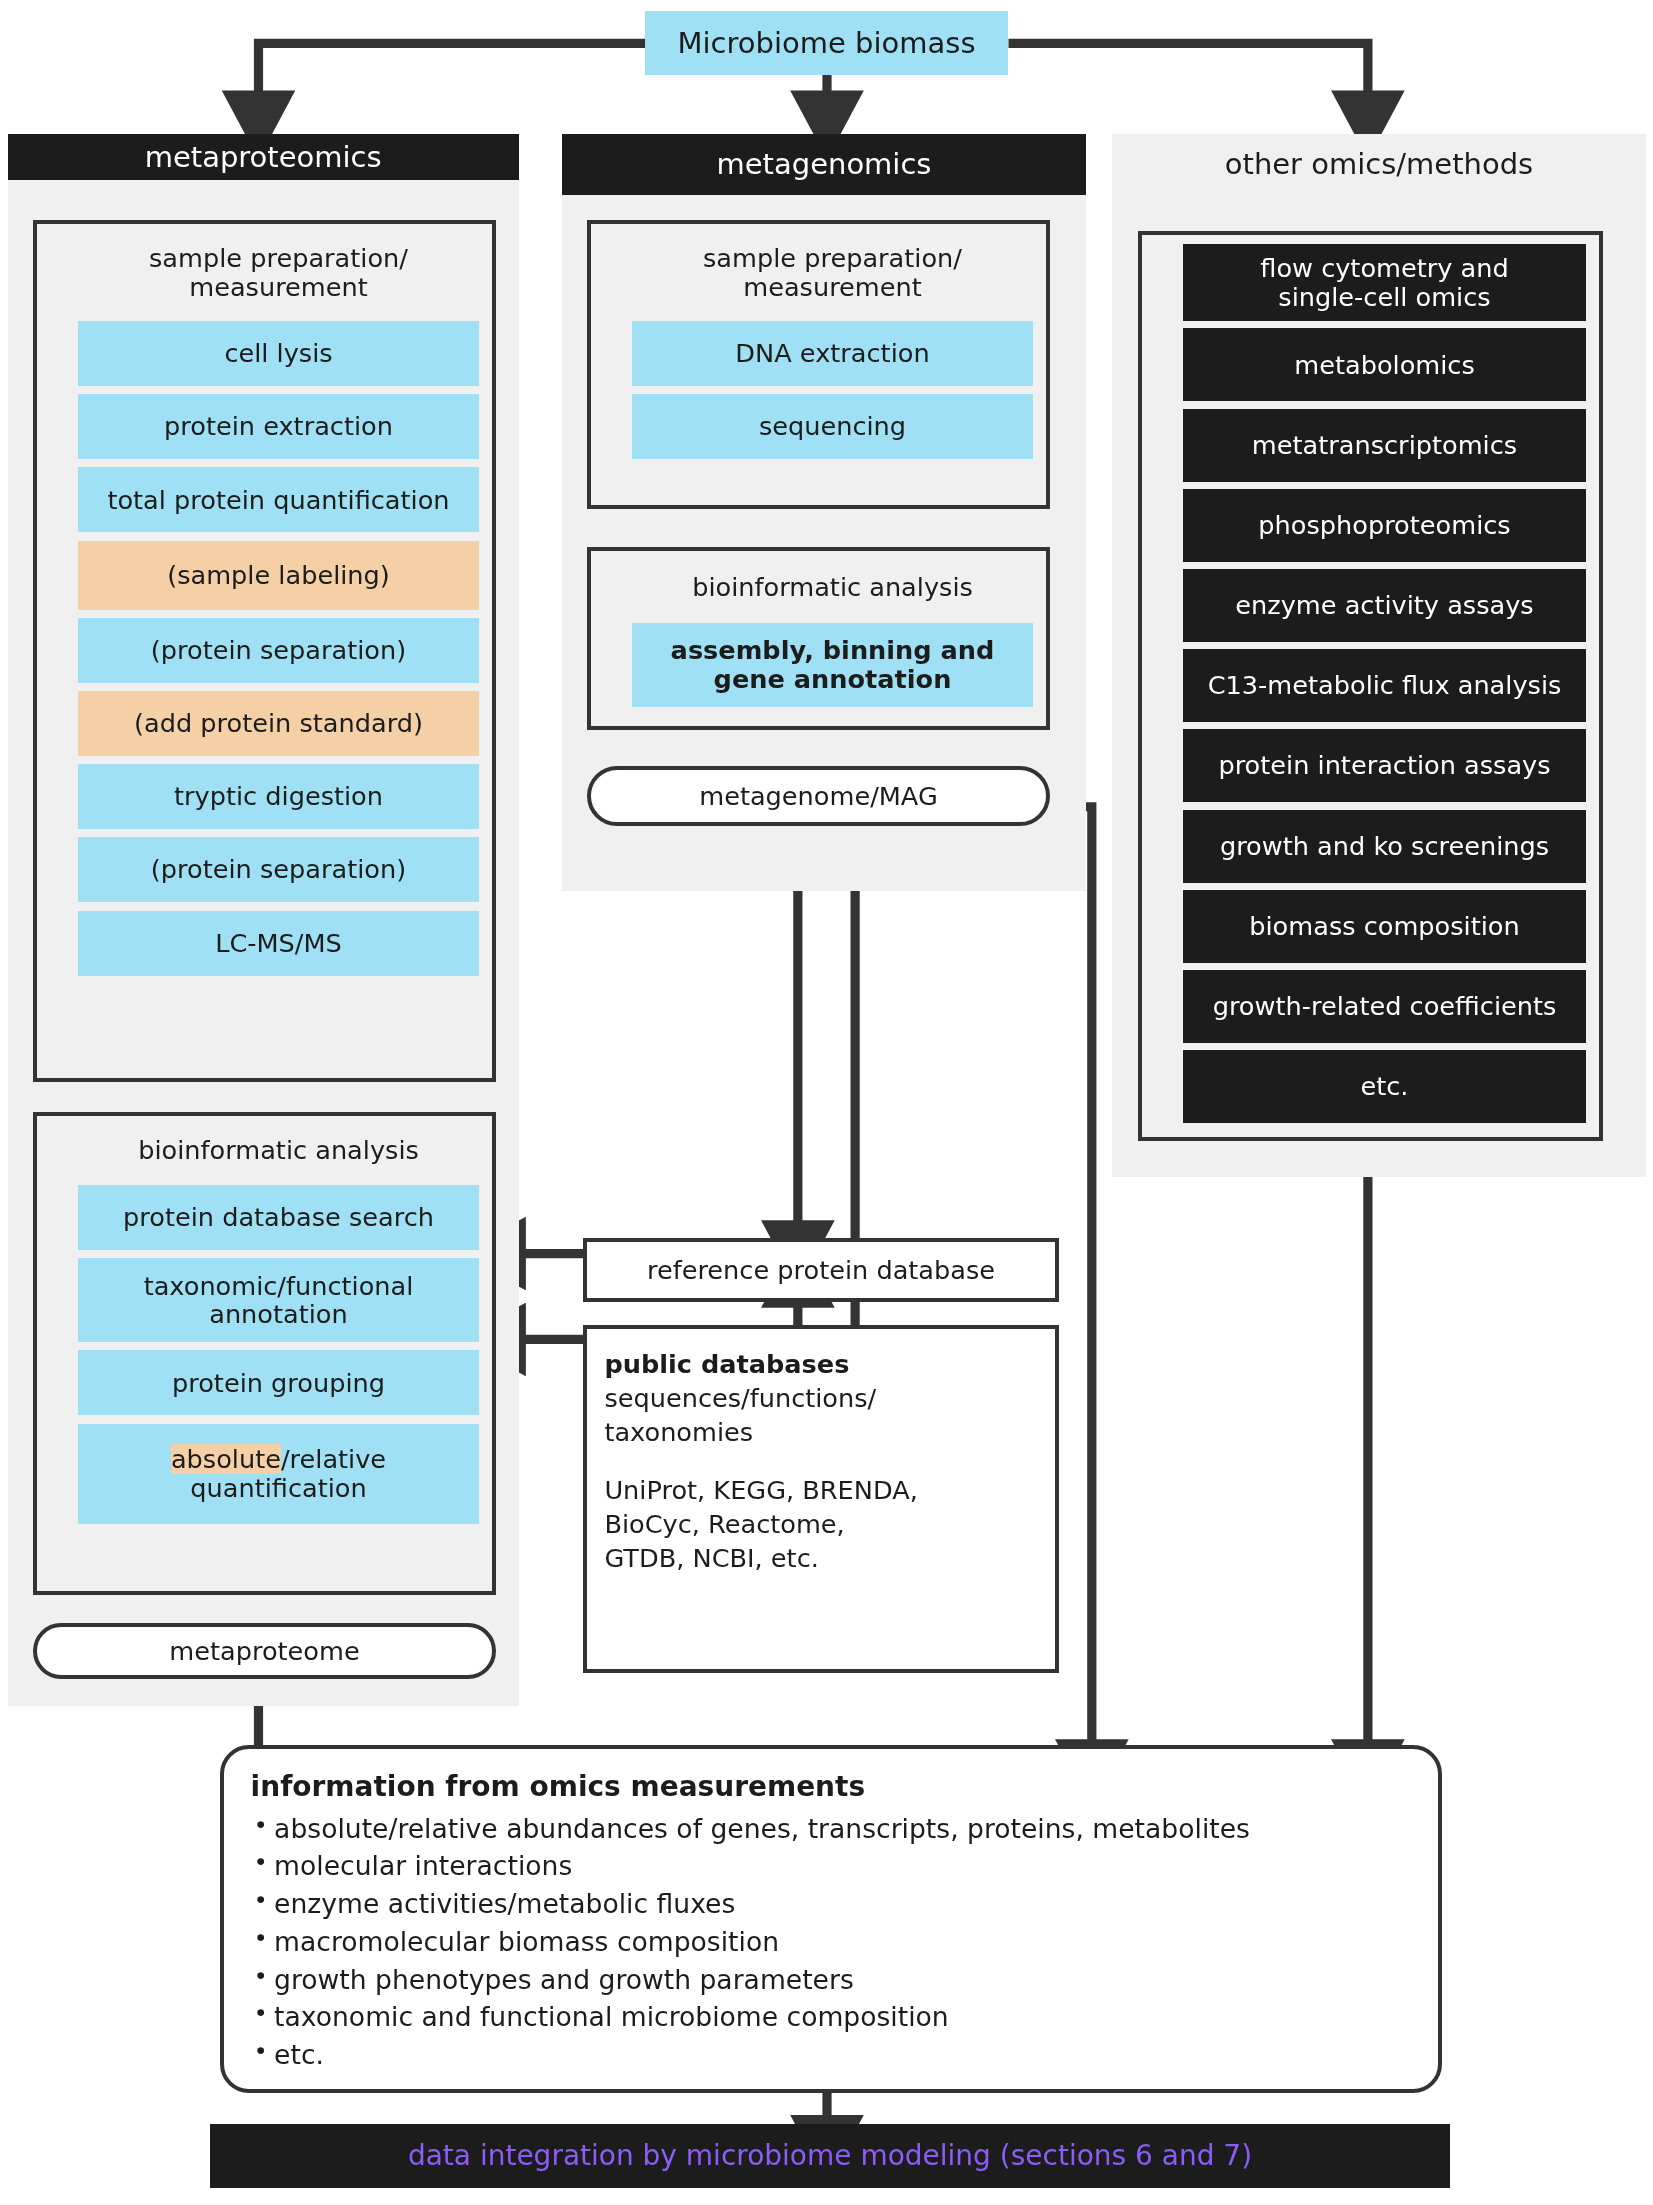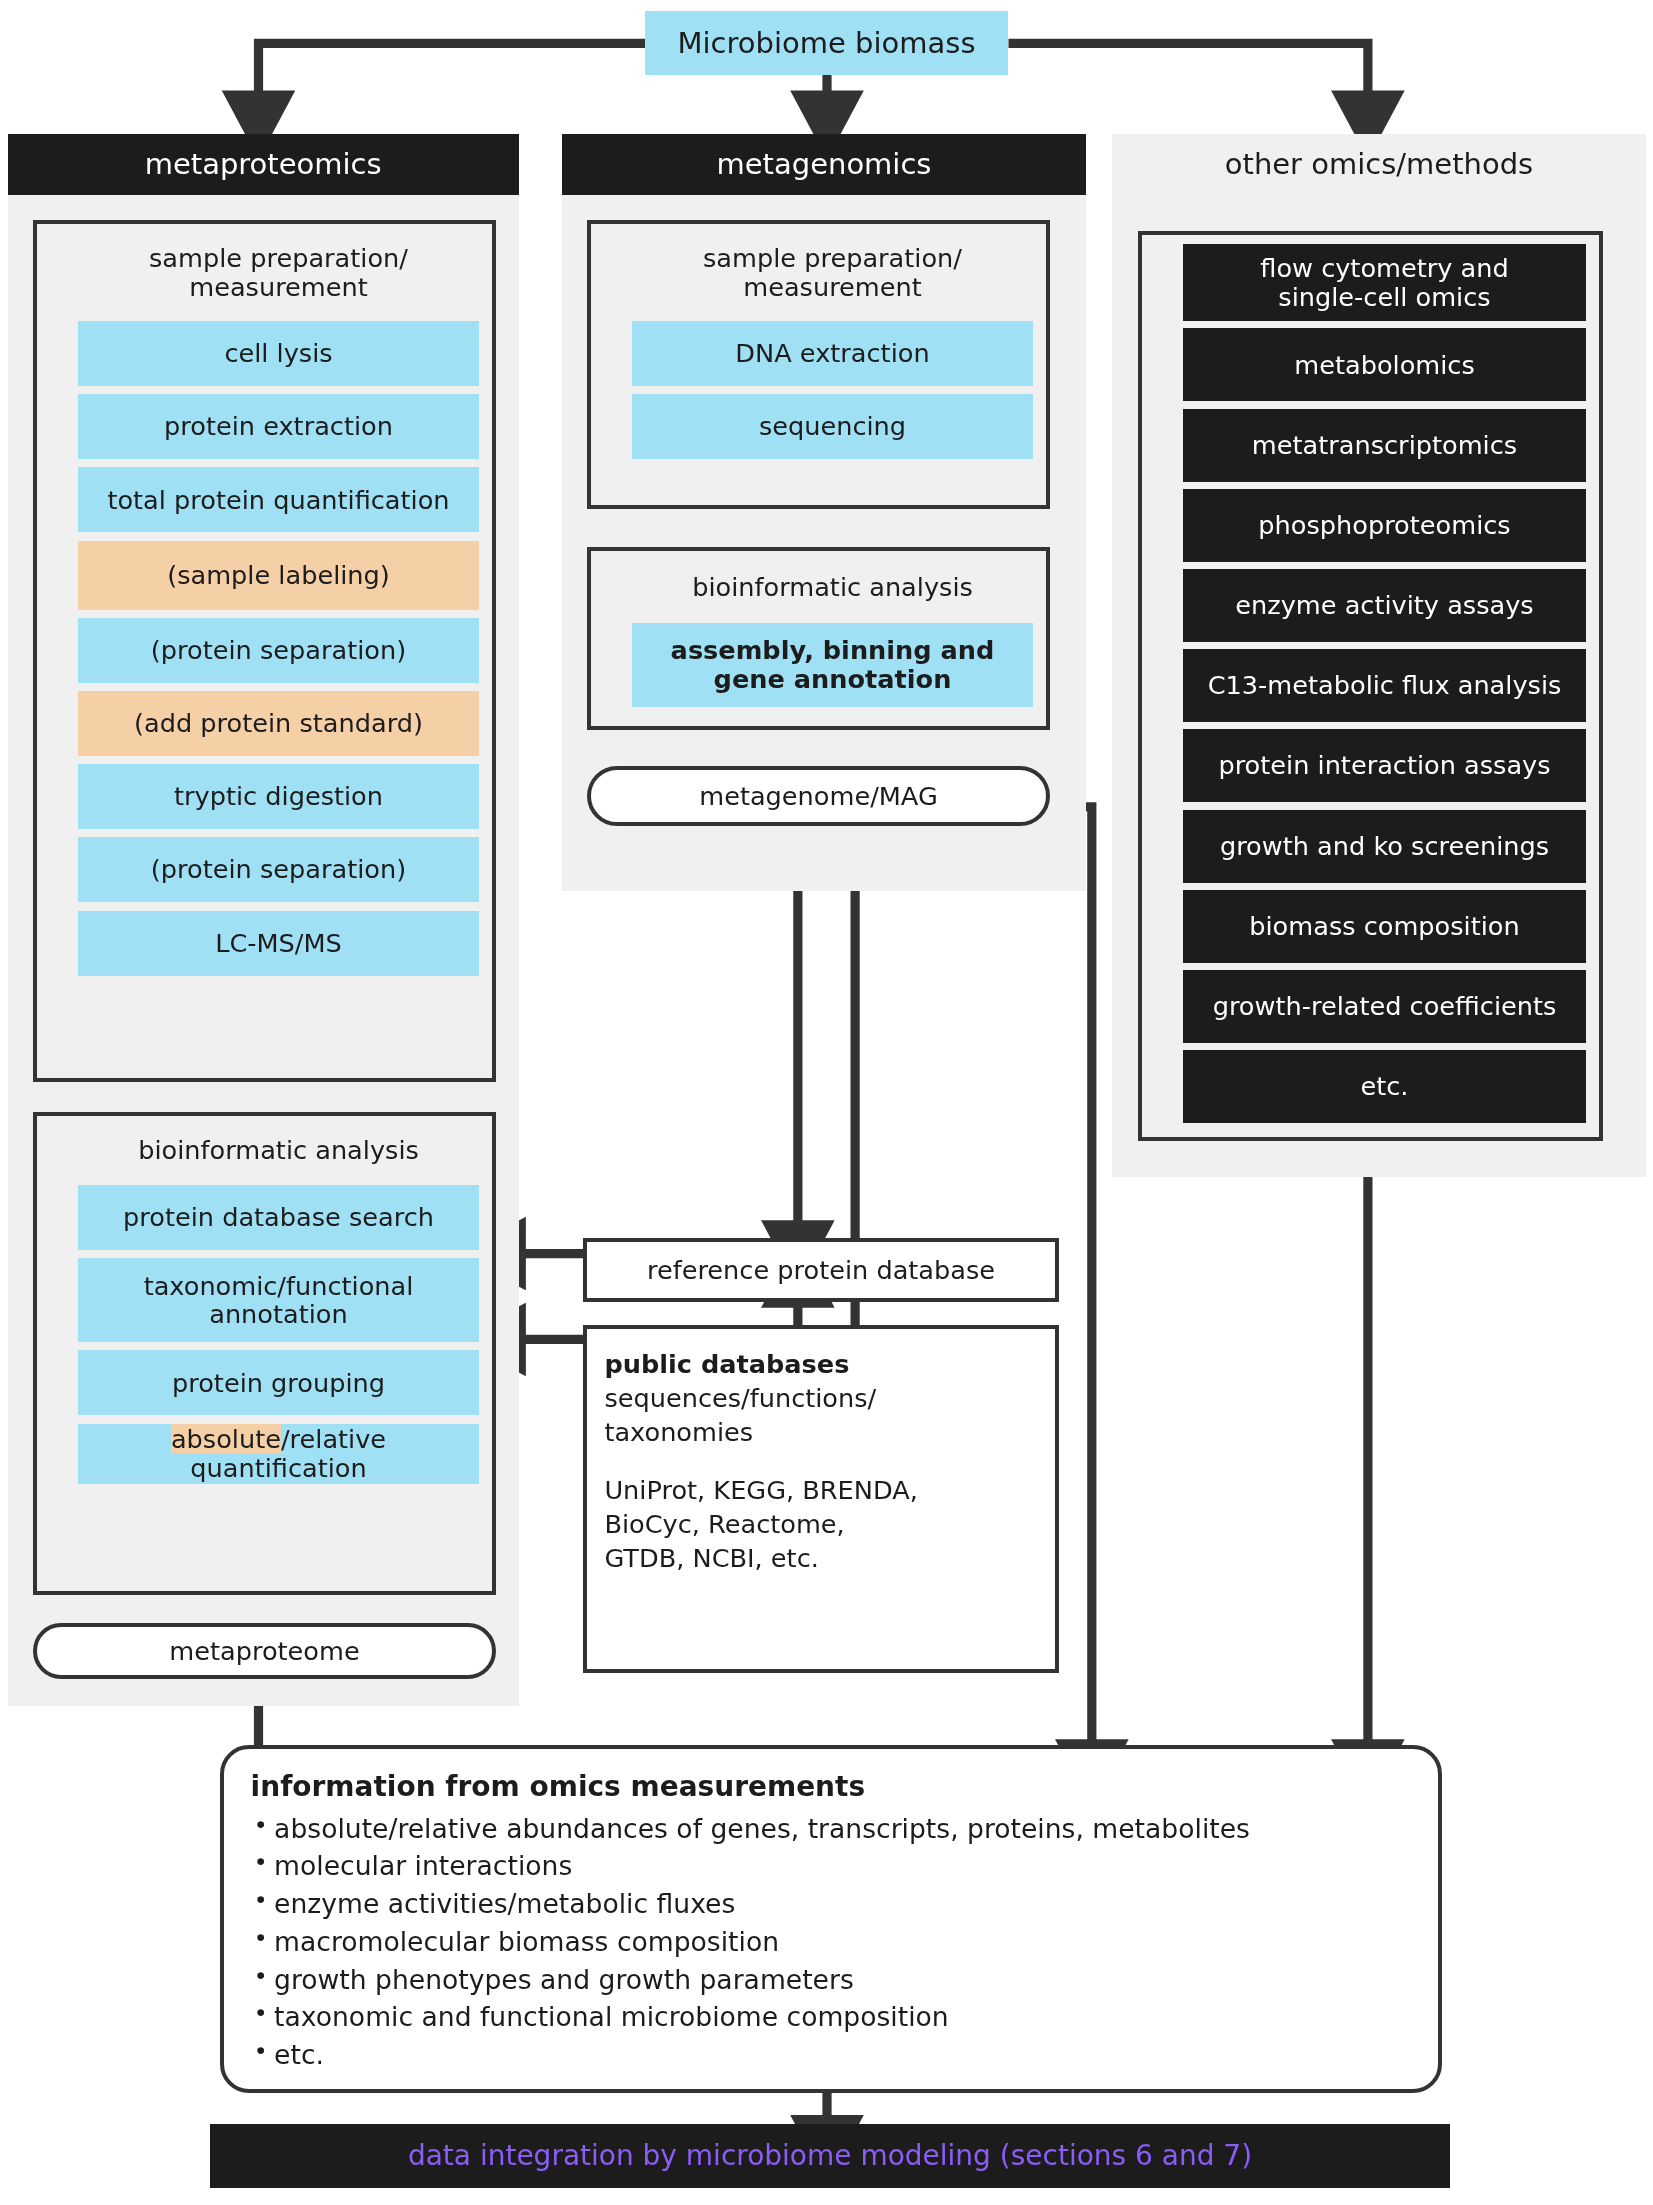--- a/index.html
+++ b/index.html
@@ -104,21 +104,21 @@
       <path d="M1617,4093 L1617,4155" marker-end="url(#ah)"></path>
     </g>
   </svg>
 
   <div class="abs ctr blue" style="left:645px;top:11.2px;width:363px;height:64px;font-size:29px;">
     <span>Microbiome biomass</span>
   </div>
 
   <div class="abs col-panel" style="left:7.7px;top:134px;width:511px;height:1572px;"></div>
 
-  <div class="abs ctr hdr-black" style="left:7.7px;top:134px;width:511px;height:61px;">
+  <div class="abs ctr hdr-black" style="left:7.7px;top:134px;width:511px;height:46px;">
     <span>metaproteomics</span>
   </div>
 
   <div class="abs group-box" style="left:33px;top:220px;width:463px;height:862px;">
     <div class="ctr group-title" style="height:97px;white-space:pre-line;"><span>sample preparation/
 measurement</span></div>
 
     <div class="ctr blue" style="margin:0 13.3px 8.2px;height:65px;">
         <span>cell lysis</span>
       </div>
@@ -152,21 +152,21 @@
     <div class="ctr group-title" style="height:69px;white-space:pre-line;"><span>bioinformatic analysis</span></div>
 
     <div class="ctr blue" style="margin:0 13.3px 8.2px;height:65px;">
         <span>protein database search</span>
       </div>
     <div class="ctr blue" style="margin:0 13.3px 8.2px;height:84px;white-space:pre-line;"><span>taxonomic/functional
 annotation</span></div>
     <div class="ctr blue" style="margin:0 13.3px 8.2px;height:65px;">
         <span>protein grouping</span>
       </div>
-    <div class="ctr blue" style="margin:0 13.3px 0;height:60px;">
+    <div class="ctr blue" style="margin:0 13.3px 0;height:100px;">
       <span style="display:block;">
         <span class="hl">absolute</span><span>/relative</span><br>
         <span>quantification</span>
       </span>
     </div>
   </div>
 
   <div class="abs ctr pill" style="left:33px;top:1623px;width:463px;height:56px;">
     <span>metaproteome</span>
   </div>

